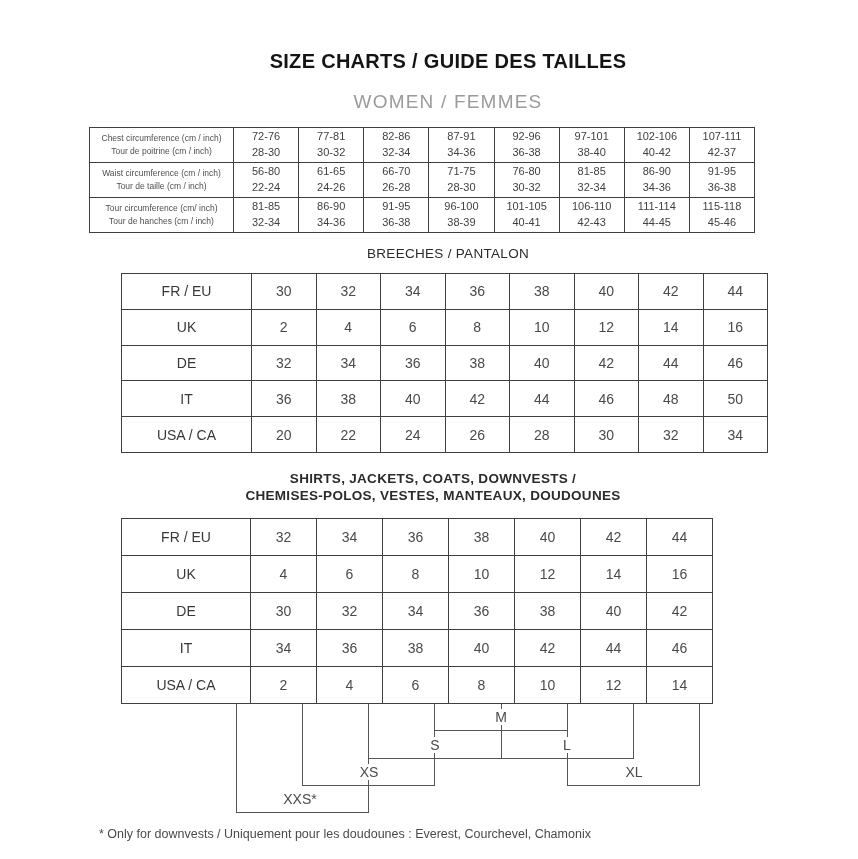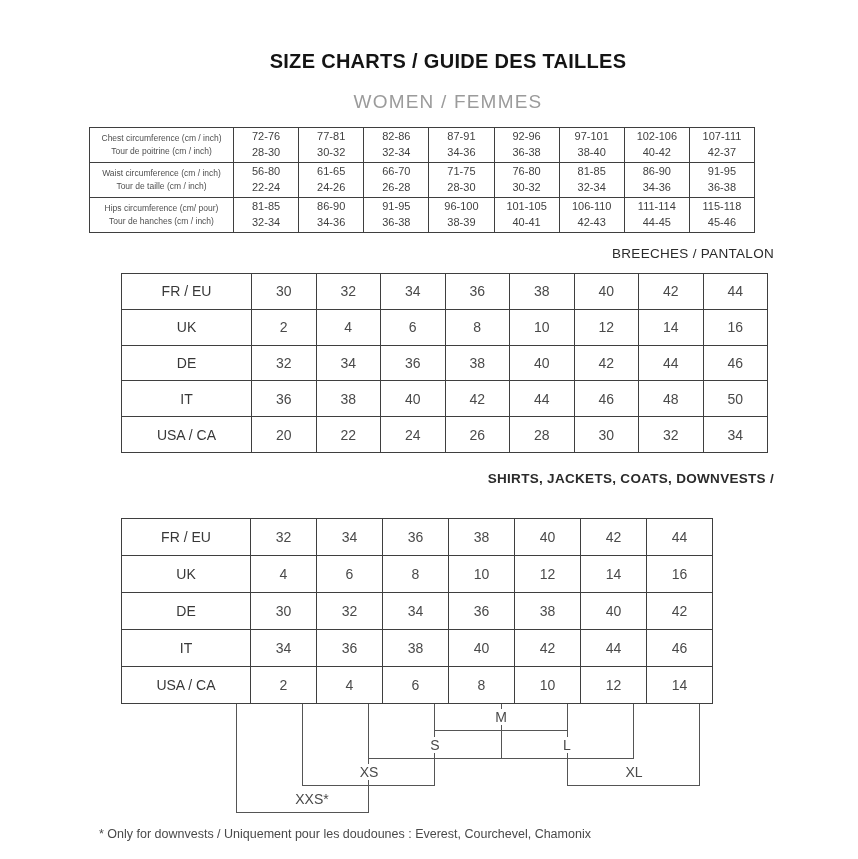--- a/index.html
+++ b/index.html
@@ -15,21 +15,21 @@
   
   table.mtable {
     position:absolute; left:89px; top:127px; width:666px; height:106px;
     border-collapse:collapse; table-layout:fixed;
   }
   table.mtable td { border:1px solid #3f3f3f; text-align:center; vertical-align:middle; padding:0; }
   table.mtable td.label { width:143px; font-size:8.5px; color:#4f4f4f; line-height:1.5;margin-top:28px; }
   table.mtable td.val { font-size:11px; color:#3f3f3f; line-height:1.45; }
 
   
-  .section-heading { position:absolute; text-align:right; font-size:13.5px; color:#2b2b2b; letter-spacing:0.3px; }
+  .section-heading { position:absolute; text-align:center; font-size:13.5px; color:#2b2b2b; letter-spacing:0.3px; }
   .breeches-heading { top:246px; left:122px; right:0; }
   .shirts-heading { top:471px; left:92px; right:0; line-height:16.5px;font-weight:bold; }
 
   
   table.stable { position:absolute; border-collapse:collapse; table-layout:fixed;margin-left:13px; }
   table.stable td { border:1px solid #3f3f3f; text-align:center; vertical-align:middle; font-size:14px; color:#4a4a4a; padding:0; }
   table.stable td.label { color:#383838; }
   #breeches-table { left:108px; top:273px; width:647px; height:180px; }
   #breeches-table td.label { width:129px; }
   #shirts-table { left:108px; top:518px; width:592px; height:186px; }
@@ -127,21 +127,21 @@
             <div>86-90</div>
             <div>34-36</div>
           </td>
           <td class="val">
             <div>91-95</div>
             <div>36-38</div>
           </td>
         </tr>
         <tr>
           <td class="label">
-            <div>Hips circumference (cm/ pour)</div>
+            <div>Tour circumference (cm/ inch)</div>
             <div>Tour de hanches (cm / inch)</div>
           </td>
           <td class="val">
             <div>81-85</div>
             <div>32-34</div>
           </td>
           <td class="val">
             <div>86-90</div>
             <div>34-36</div>
           </td>
@@ -230,20 +230,21 @@
           <td class="val">28</td>
           <td class="val">30</td>
           <td class="val">32</td>
           <td class="val">34</td>
         </tr>
       </tbody>
   </table>
 
   <div class="section-heading shirts-heading">
     <div>SHIRTS, JACKETS, COATS, DOWNVESTS /</div>
+    <div>CHEMISES-POLOS, VESTES, MANTEAUX, DOUDOUNES</div>
   </div>
 
   <table class="stable" id="shirts-table">
     <tbody id="shirts-body">
         <tr>
           <td class="label">FR / EU</td>
           <td class="val">32</td>
           <td class="val">34</td>
           <td class="val">36</td>
           <td class="val">38</td>
@@ -312,16 +313,16 @@
       <line x1="459.4" y1="81.5" x2="591.5" y2="81.5"></line>
       <line x1="128" y1="108.5" x2="260.6" y2="108.5"></line>
     </g>
   </svg>
 
   <span class="bracket-label" style="left:501px;top:709px;">M</span>
   <span class="bracket-label" style="left:435px;top:737px;">S</span>
   <span class="bracket-label" style="left:567px;top:737px;">L</span>
   <span class="bracket-label" style="left:369px;top:764px;">XS</span>
   <span class="bracket-label" style="left:634px;top:764px;">XL</span>
-  <span class="bracket-label" style="left:312px;top:791px;">XXS*</span>
+  <span class="bracket-label" style="left:300px;top:791px;">XXS*</span>
 
   <div class="footnote">* Only for downvests / Uniquement pour les doudounes : Everest, Courchevel, Chamonix</div>
 </div>
 
 </body></html>

